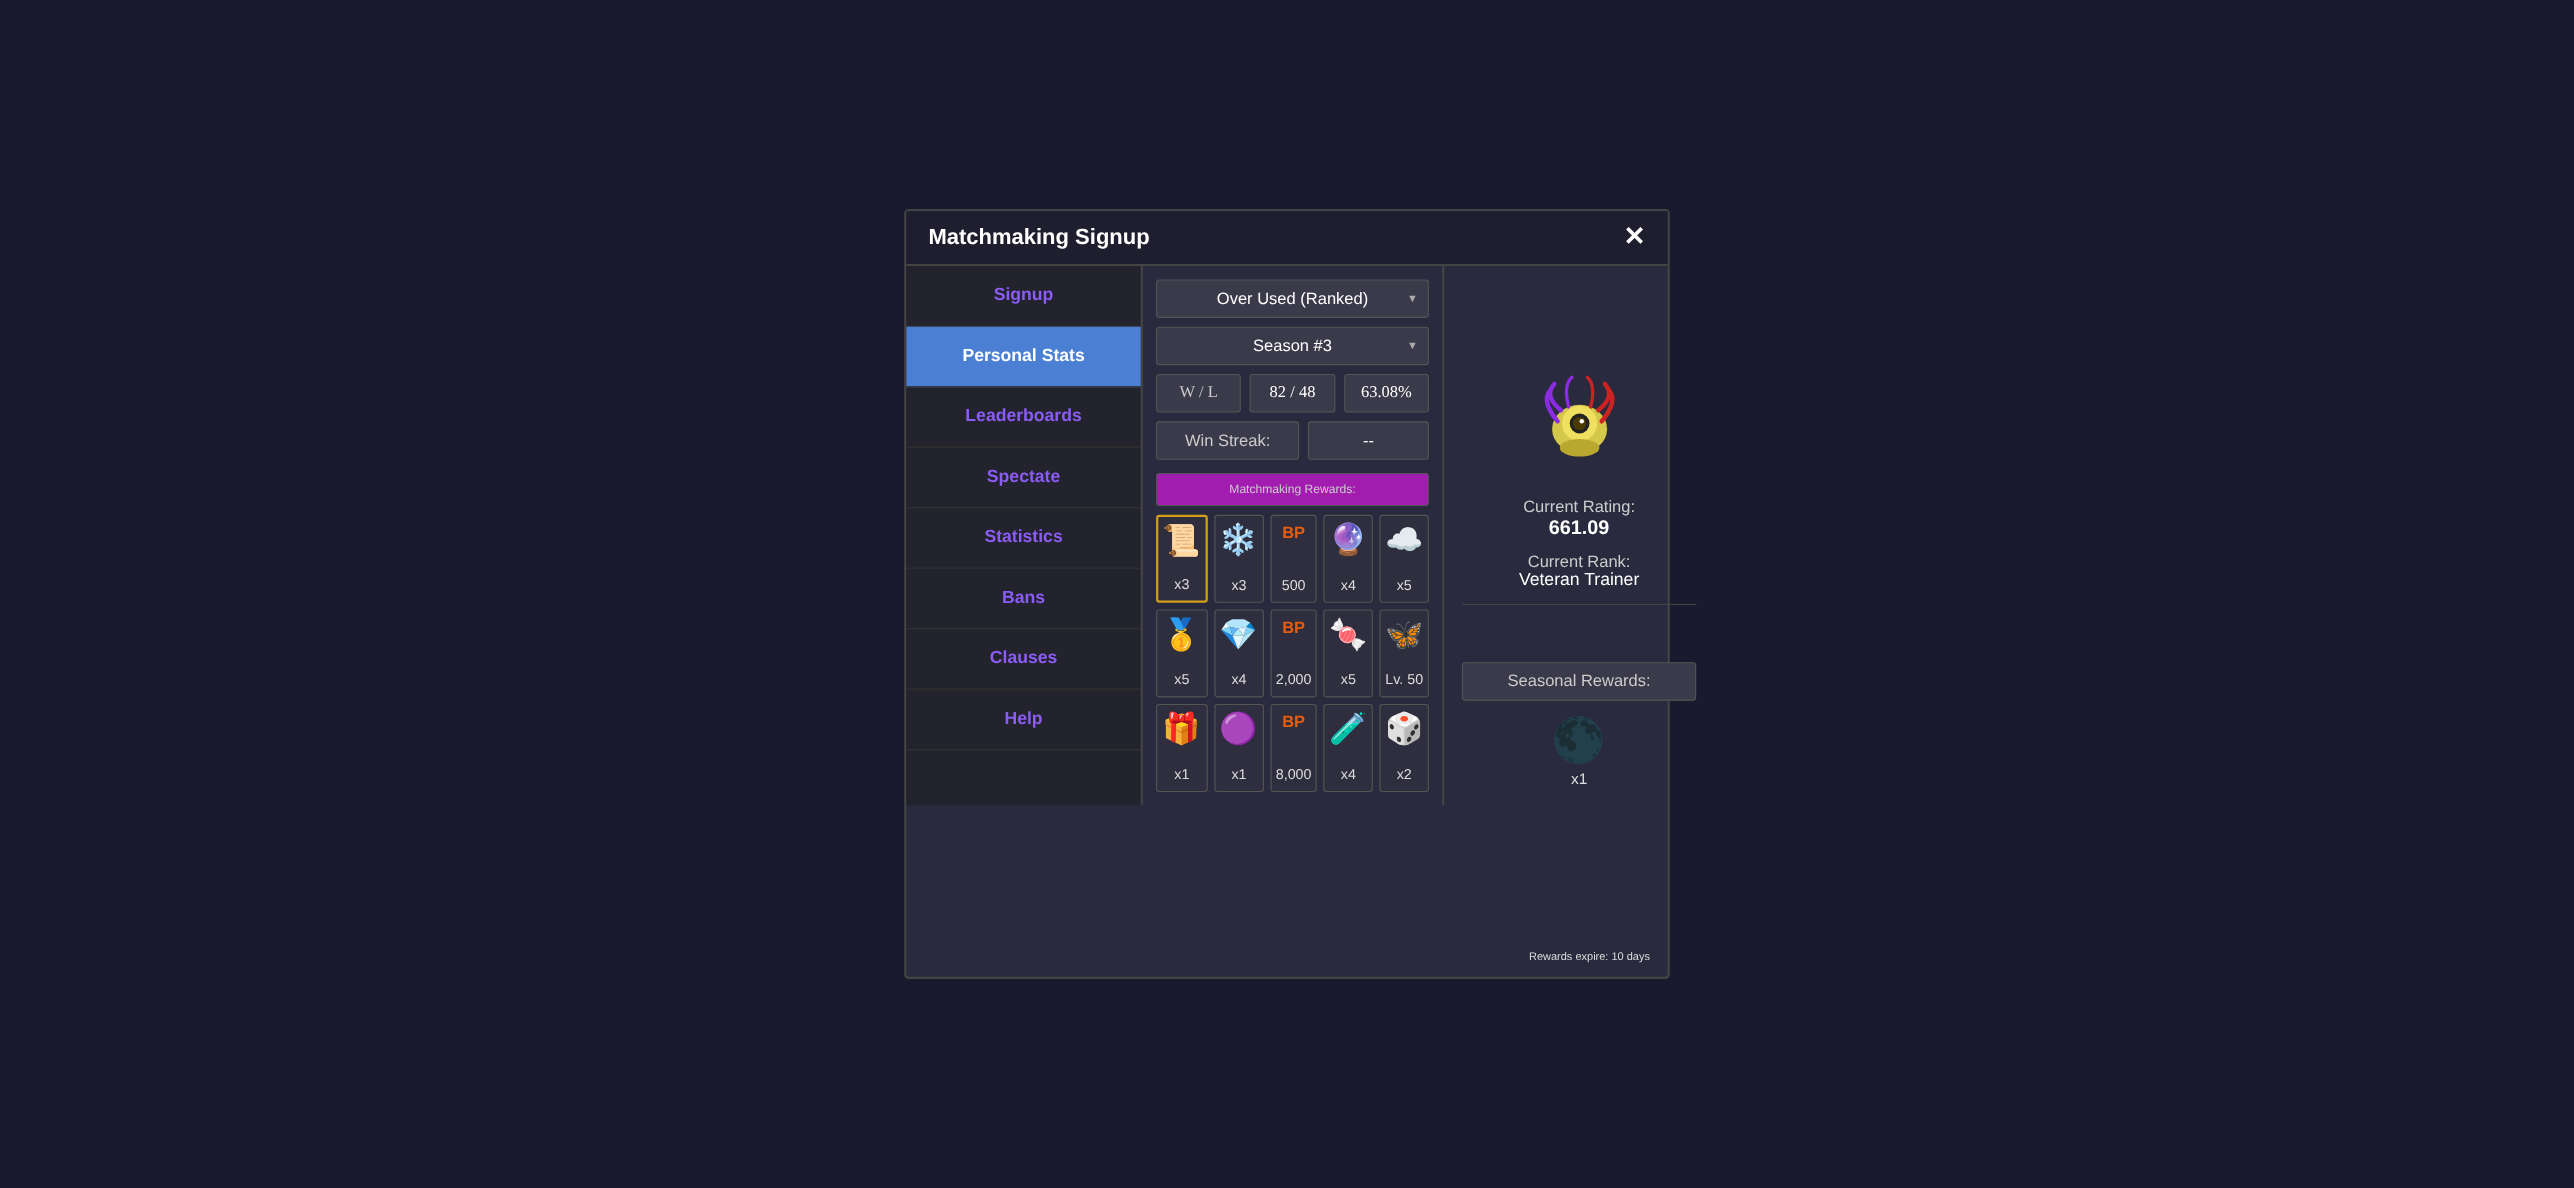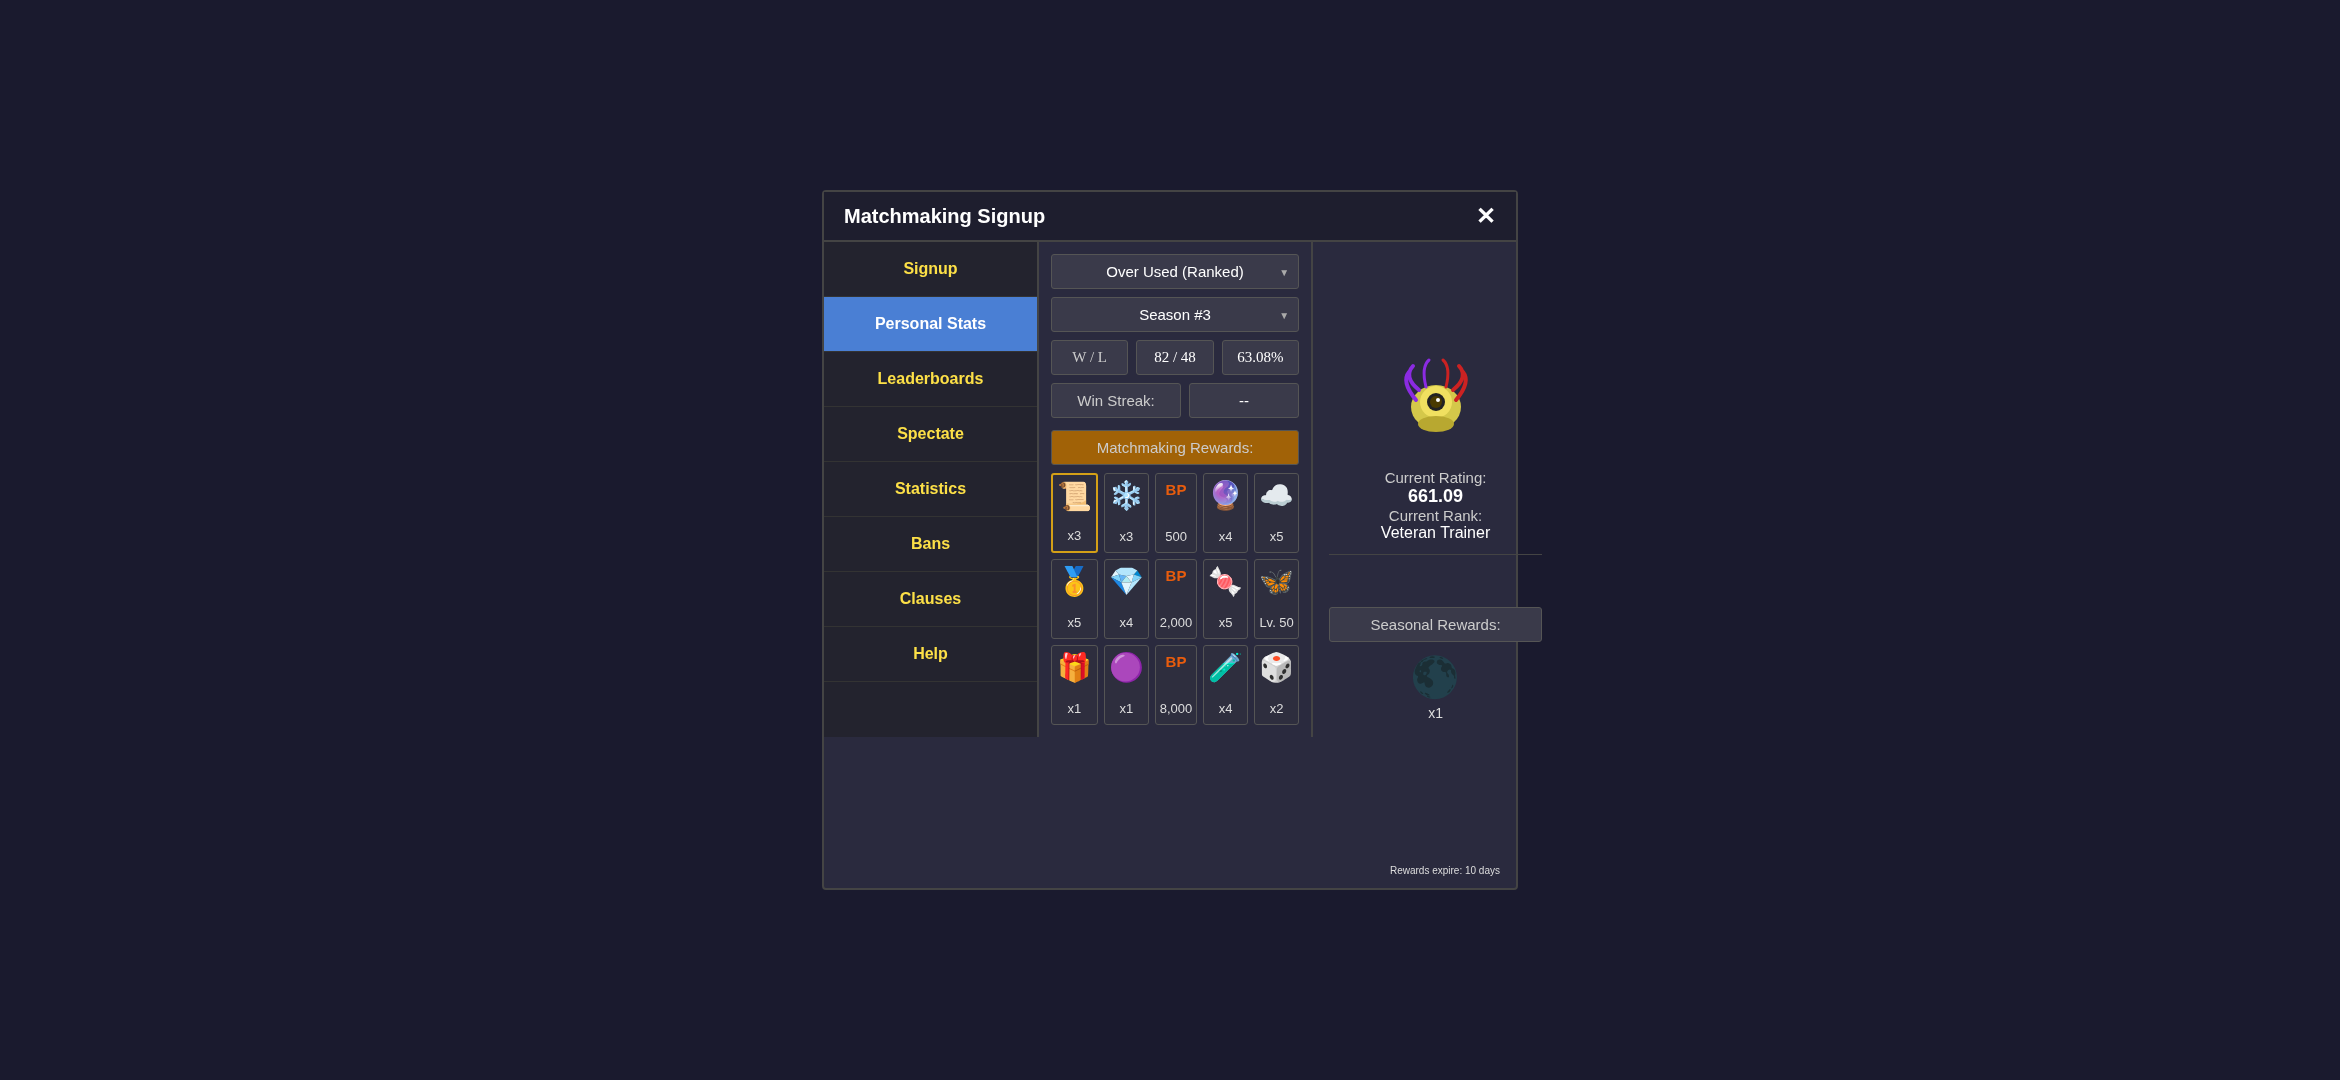--- a/index.html
+++ b/index.html
@@ -51,21 +51,21 @@
       background: #23232e;
       border-right: 2px solid #444;
       flex-shrink: 0;
     }
     .sidebar-item {
       padding: 18px 20px;
       font-size: 16px;
       font-weight: 600;
       cursor: pointer;
       text-align: center;
-      color: #fde047;
+      color: #8b5cf6;
       border-bottom: 1px solid #333;
     }
     .sidebar-item.active {
       background: #4a7fd4;
       color: #fff;
     }
     .main-content {
       flex: 1;
       display: flex;
       flex-direction: column;
@@ -152,26 +152,26 @@
     .win-streak-value {
       background: #3a3a4a;
       border: 1px solid #555;
       border-radius: 3px;
       padding: 8px 14px;
       font-size: 15px;
       text-align: center;
       flex: 1;
     }
     .section-header {
-      background: #a16207;
+      background: #a21caf;
       border: 1px solid #555;
       border-radius: 3px;
       padding: 8px;
       text-align: center;
-      font-size: 15px;
+      font-size: 11px;
       color: #ccc;
       margin-bottom: 8px;
     }
     .rewards-grid {
       display: grid;
       grid-template-columns: repeat(5, 1fr);
       gap: 6px;
     }
     .reward-item {
       background: #2e2e3e;
@@ -211,20 +211,21 @@
       text-align: center;
     }
     .rating-label {
       color: #ccc;
       font-size: 15px;
     }
     .rating-value {
       color: #fff;
       font-size: 18px;
       font-weight: bold;
+      margin-bottom: 12px;
     }
     .rank-label {
       color: #ccc;
       font-size: 15px;
     }
     .rank-value {
       color: #fff;
       font-size: 16px;
     }
     .seasonal-header {

